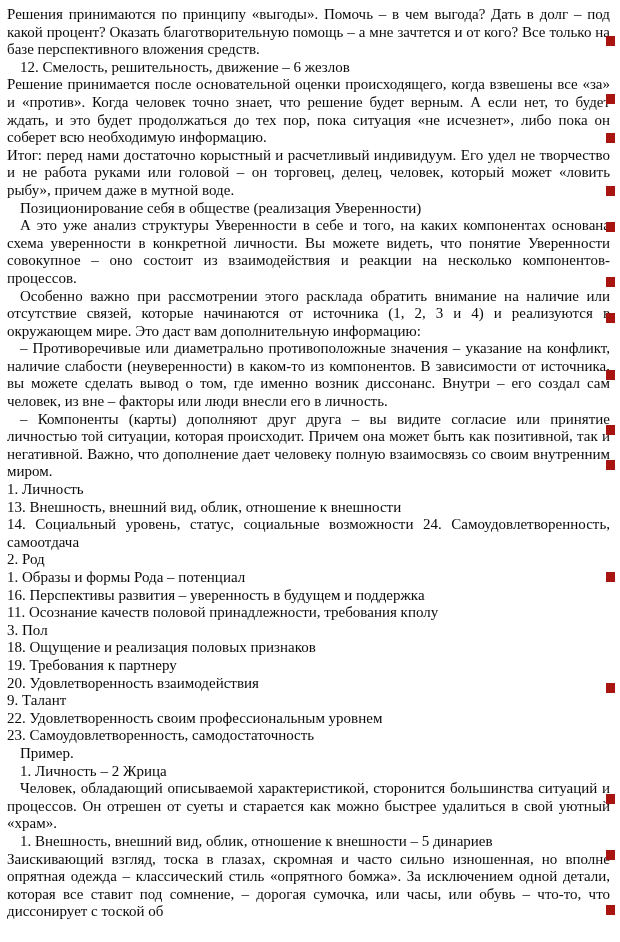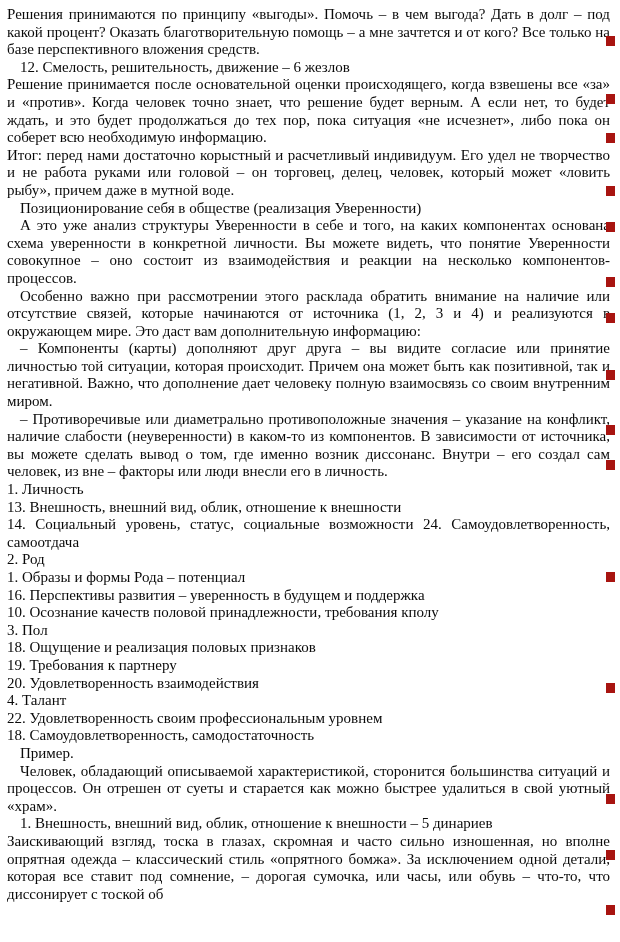--- a/index.html
+++ b/index.html
@@ -45,39 +45,40 @@
 <div class="page">
 
   <div>
     <p>Решения принимаются по принципу «выгоды». Помочь – в чем выгода? Дать в долг – под какой процент? Оказать благотворительную помощь – а мне зачтется и от кого? Все только на базе перспективного вложения средств.</p>
     <p class="indent">12. Смелость, решительность, движение – 6 жезлов</p>
     <p>Решение принимается после основательной оценки происходящего, когда взвешены все «за» и «против». Когда человек точно знает, что решение будет верным. А если нет, то будет ждать, и это будет продолжаться до тех пор, пока ситуация «не исчезнет», либо пока он соберет всю необходимую информацию.</p>
     <p>Итог: перед нами достаточно корыстный и расчетливый индивидуум. Его удел не творчество и не работа руками или головой – он торговец, делец, человек, который может «ловить рыбу», причем даже в мутной воде.</p>
     <p class="indent gap1">Позиционирование себя в обществе (реализация Уверенности)</p>
     <p class="indent">А это уже анализ структуры Уверенности в себе и того, на каких компонентах основана схема уверенности в конкретной личности. Вы можете видеть, что понятие Уверенности совокупное – оно состоит из взаимодействия и реакции на несколько компонентов-процессов.</p>
     <p class="indent">Особенно важно при рассмотрении этого расклада обратить внимание на наличие или отсутствие связей, которые начинаются от источника (1, 2, 3 и 4) и реализуются в окружающем мире. Это даст вам дополнительную информацию:</p>
+    <p class="indent">– Противоречивые или диаметрально противоположные значения – указание на конфликт, наличие слабости (неуверенности) в каком-то из компонентов. В зависимости от источника, вы можете сделать вывод о том, где именно возник диссонанс. Внутри – его создал сам человек, из вне – факторы или люди внесли его в личность.</p>
     <p class="indent">– Компоненты (карты) дополняют друг друга – вы видите согласие или принятие личностью той ситуации, которая происходит. Причем она может быть как позитивной, так и негативной. Важно, что дополнение дает человеку полную взаимосвязь со своим внутренним миром.</p>
-    <p class="indent">– Противоречивые или диаметрально противоположные значения – указание на конфликт, наличие слабости (неуверенности) в каком-то из компонентов. В зависимости от источника, вы можете сделать вывод о том, где именно возник диссонанс. Внутри – его создал сам человек, из вне – факторы или люди внесли его в личность.</p>
 
     <p class="gap2">1. Личность</p>
     <p>13. Внешность, внешний вид, облик, отношение к внешности</p>
     <p>14. Социальный уровень, статус, социальные возможности 24. Самоудовлетворенность, самоотдача</p>
     <p>2. Род</p>
     <p>1. Образы и формы Рода – потенциал</p>
     <p>16. Перспективы развития – уверенность в будущем и поддержка</p>
-    <p>10. Осознание качеств половой принадлежности, требования кполу</p>
+    <p>11. Осознание качеств половой принадлежности, требования кполу</p>
     <p>3. Пол</p>
     <p>18. Ощущение и реализация половых признаков</p>
     <p>19. Требования к партнеру</p>
     <p>20. Удовлетворенность взаимодействия</p>
-    <p>4. Талант</p>
+    <p>9. Талант</p>
     <p>22. Удовлетворенность своим профессиональным уровнем</p>
-    <p>18. Самоудовлетворенность, самодостаточность</p>
+    <p>23. Самоудовлетворенность, самодостаточность</p>
 
     <p class="indent gap2">Пример.</p>
+    <p class="indent">1. Личность – 2 Жрица</p>
     <p class="indent">Человек, обладающий описываемой характеристикой, сторонится большинства ситуаций и процессов. Он отрешен от суеты и старается как можно быстрее удалиться в свой уютный «храм».</p>
     <p class="indent">1. Внешность, внешний вид, облик, отношение к внешности – 5 динариев</p>
     <p>Заискивающий взгляд, тоска в глазах, скромная и часто сильно изношенная, но вполне опрятная одежда – классический стиль «опрятного бомжа». За исключением одной детали, которая все ставит под сомнение, – дорогая сумочка, или часы, или обувь – что-то, что диссонирует с тоской об</p>
   </div>
 
   <div>
     <span class="marker" style="top:36px"></span>
     <span class="marker" style="top:94px"></span>
     <span class="marker" style="top:133px"></span>
     <span class="marker" style="top:186px"></span>

